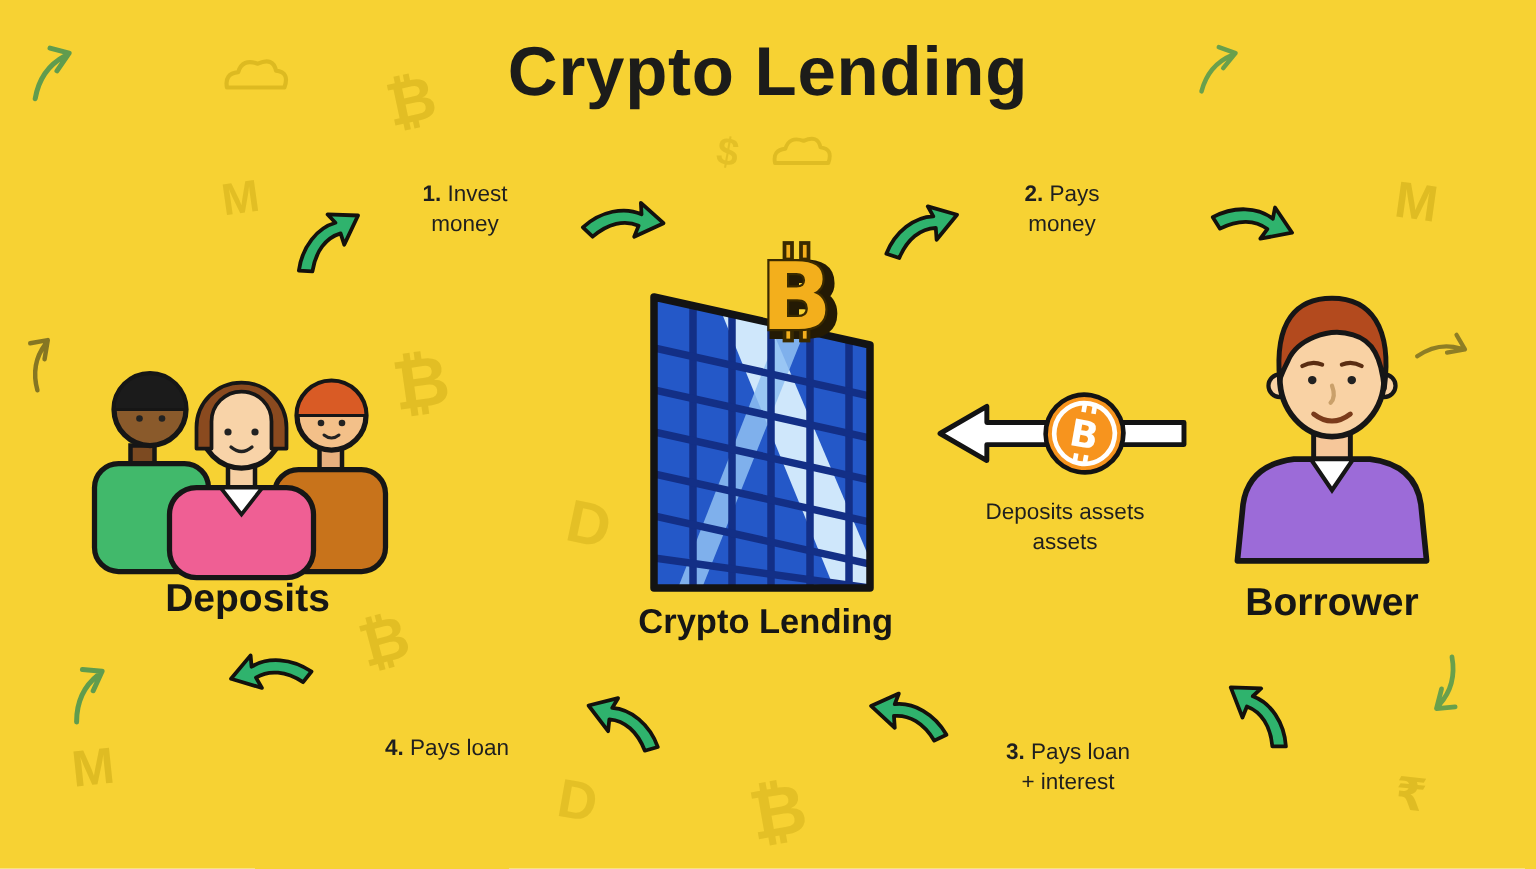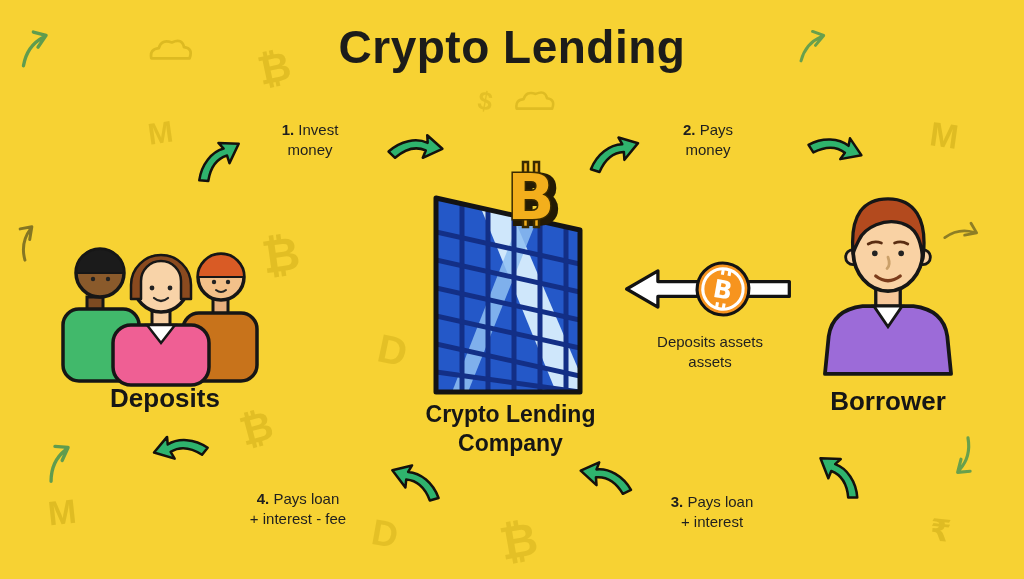--- a/index.html
+++ b/index.html
@@ -144,21 +144,20 @@
       <rect x="29" y="10" width="5" height="11" fill="#F3AF1C" stroke="#3A2A00" stroke-width="2.5"></rect>
       <rect x="40" y="10" width="5" height="11" fill="#F3AF1C" stroke="#3A2A00" stroke-width="2.5"></rect>
       <rect x="29" y="64" width="5" height="11" fill="#F3AF1C" stroke="#3A2A00" stroke-width="2.5"></rect>
       <rect x="40" y="64" width="5" height="11" fill="#F3AF1C" stroke="#3A2A00" stroke-width="2.5"></rect>
       <text x="37" y="67" text-anchor="middle" font-size="62" font-weight="bold" font-family="DejaVu Sans, Liberation Sans, sans-serif" fill="#F3AF1C" stroke="#3A2A00" stroke-width="3" paint-order="stroke">B</text>
     </g>
   </svg>
 
   <div class="nodelabel small" style="left:418px;top:400px;width:185px">
     <span>Crypto Lending</span><br>
-    <span>Company</span>
   </div>
 
   <svg class="abs" style="left:808px;top:172px;width:160px;height:208px" viewBox="0 0 170 208">
     <rect x="72" y="112" width="26" height="28" fill="#F6C79A" stroke="#161616" stroke-width="3.5"></rect>
     <path d="M18,208 L22,168 Q26,140 58,136 L112,136 Q144,140 148,168 L152,208 Z" fill="#9C6BD8" stroke="#161616" stroke-width="4" stroke-linejoin="round"></path>
     <path d="M70,136 L85,158 L100,136 Z" fill="#FFFFFF" stroke="#161616" stroke-width="3"></path>
     <circle cx="48" cy="84" r="8" fill="#F9D2A4" stroke="#161616" stroke-width="3"></circle>
     <circle cx="122" cy="84" r="8" fill="#F9D2A4" stroke="#161616" stroke-width="3"></circle>
     <ellipse cx="85" cy="78" rx="37" ry="42" fill="#F9D2A4" stroke="#161616" stroke-width="4"></ellipse>
     <path d="M48,80 C44,38 60,22 85,22 C112,22 128,42 122,86 C120,64 114,52 100,48 C82,42 60,52 54,66 C51,72 49,76 48,80 Z" fill="#B34A1E" stroke="#161616" stroke-width="3.5" stroke-linejoin="round"></path>
@@ -232,16 +231,15 @@
 
   <div class="step" style="left:642px;top:492px;width:140px">
     <b>3.</b>
     <span>Pays loan</span><br>
     <span>+ interest</span>
   </div>
 
   <div class="step" style="left:218px;top:489px;width:160px">
     <b>4.</b>
     <span>Pays loan</span><br>
-    <span>+ interest - fee</span>
   </div>
 
 </div>
 
 </body></html>

